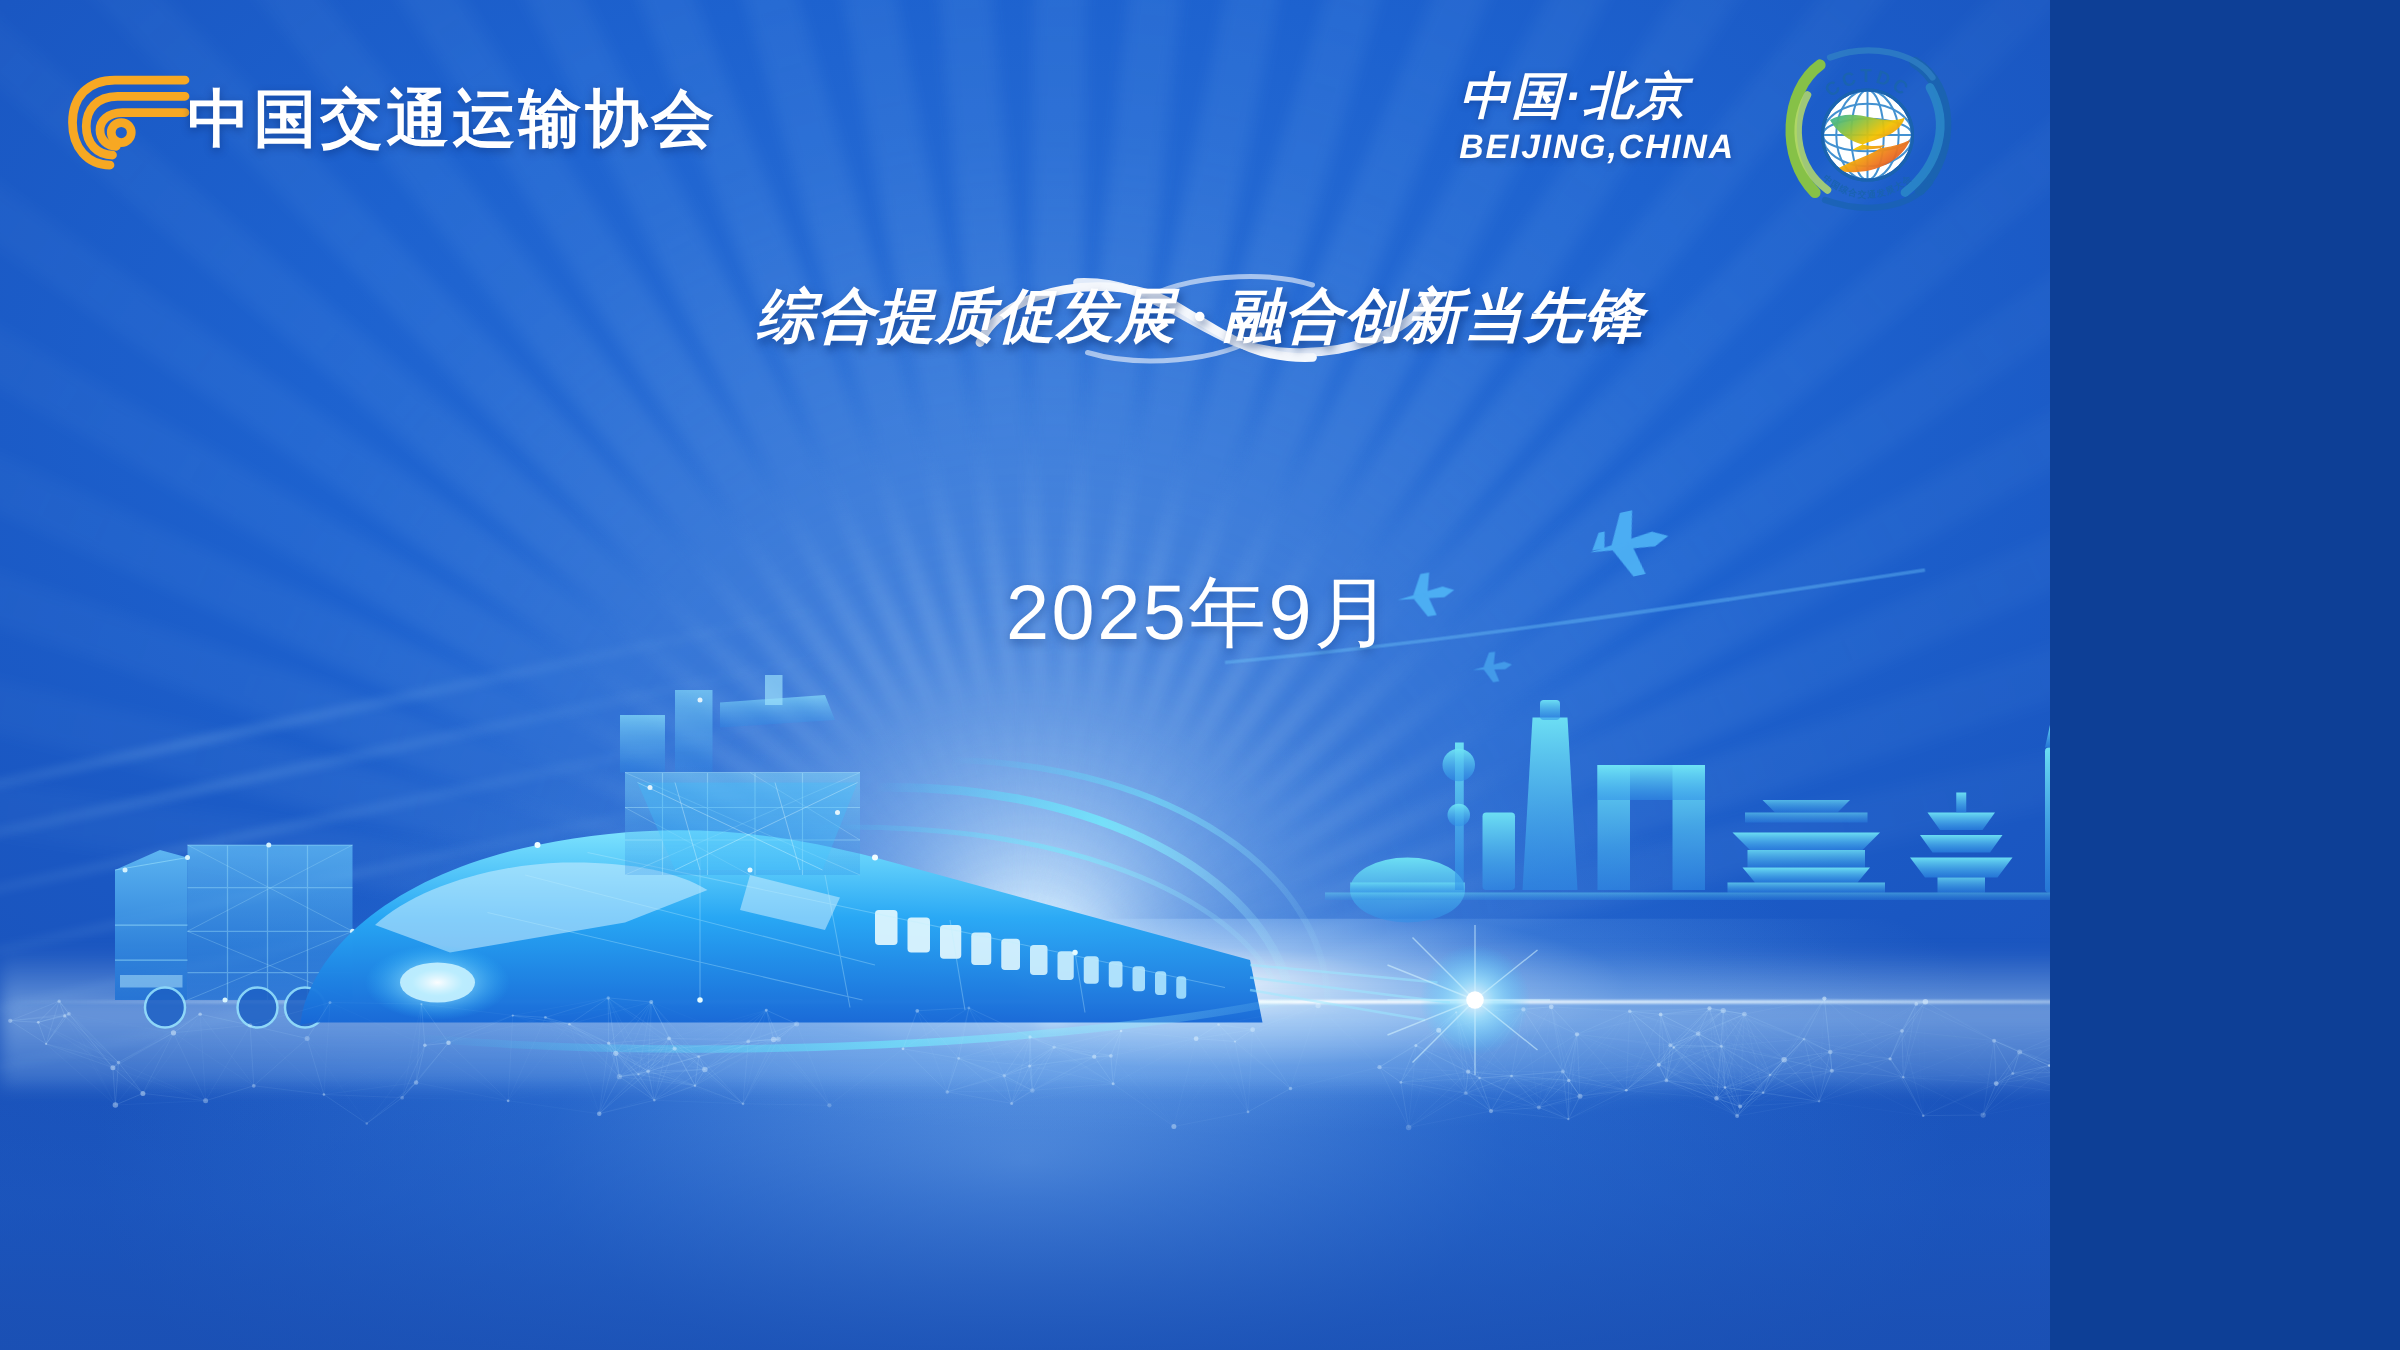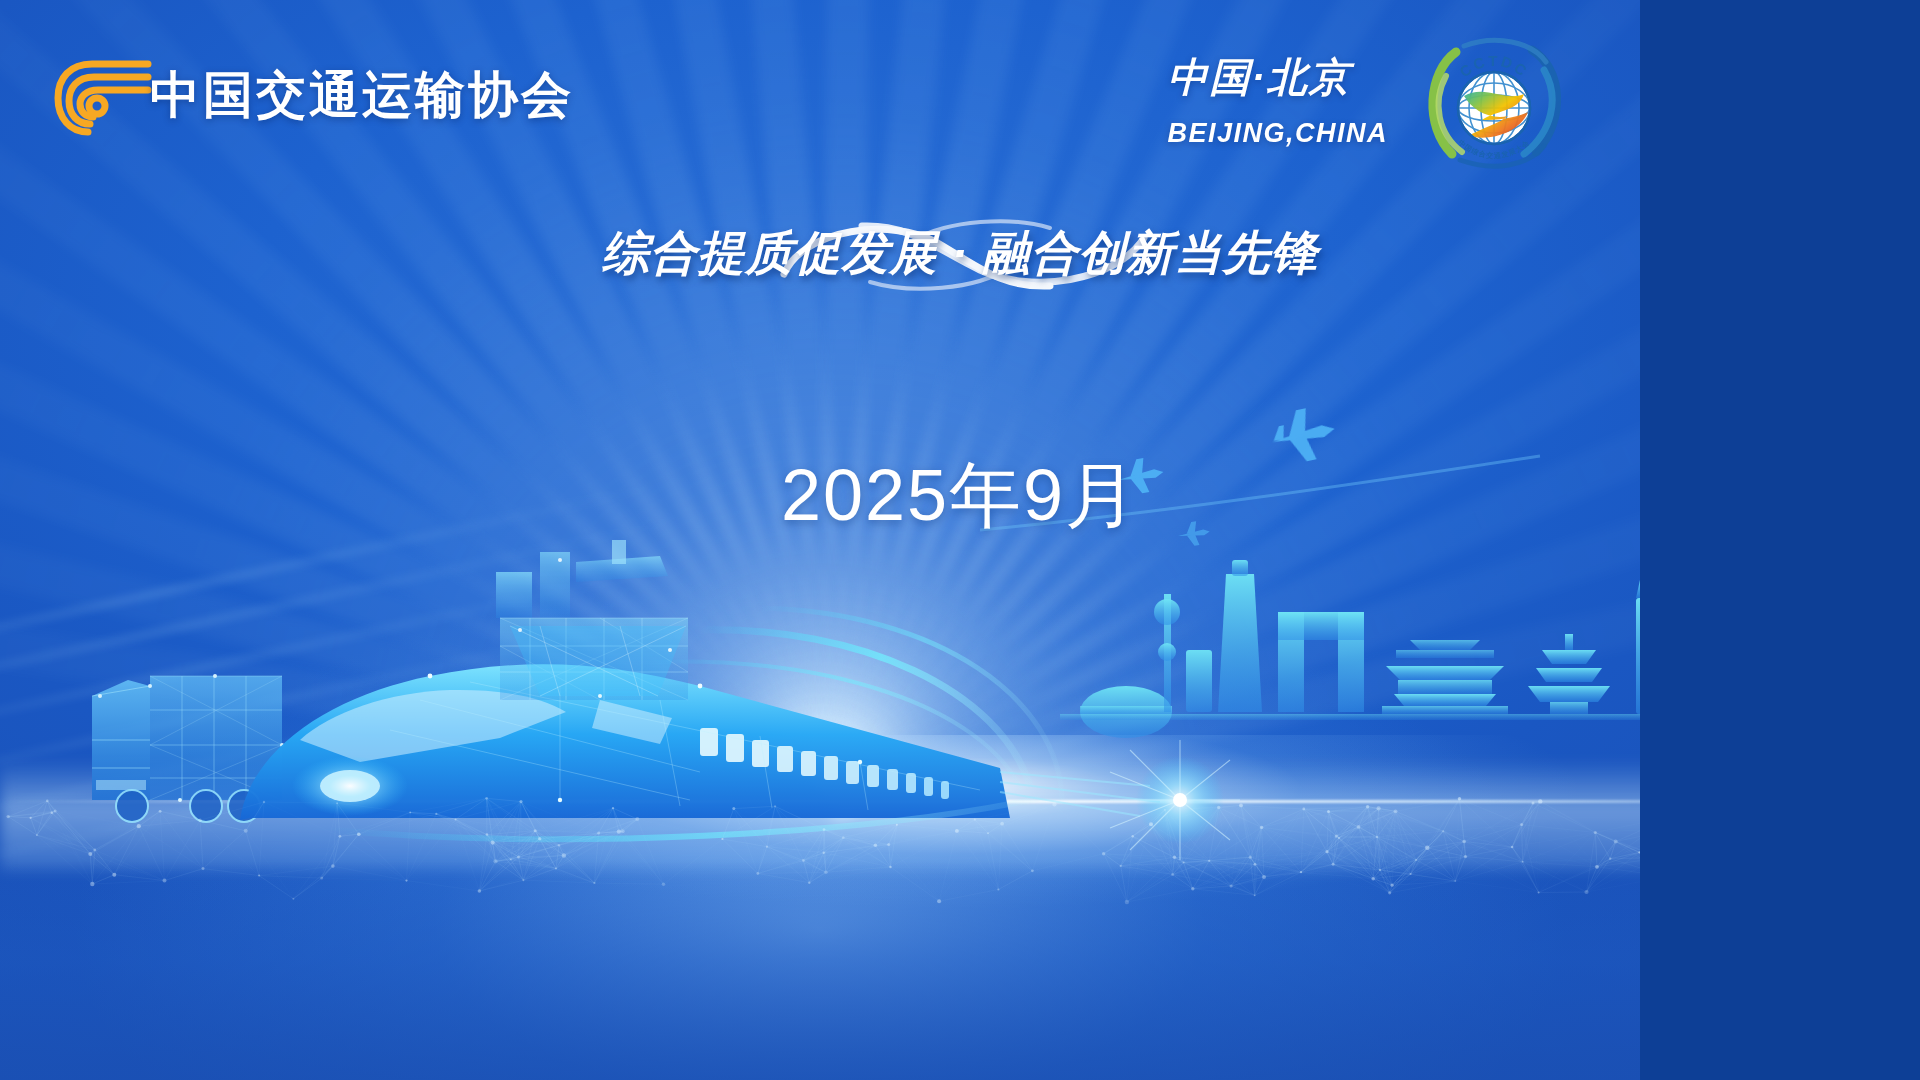--- a/index.html
+++ b/index.html
@@ -28,40 +28,40 @@
   
   .rays{position:absolute;left:-180px;top:560px;width:900px;height:320px;transform:rotate(-12deg);opacity:.42;}
   .rays i{position:absolute;left:0;height:5px;width:900px;
     background:linear-gradient(90deg, rgba(175,225,255,0) 0%, rgba(190,232,255,.75) 40%, rgba(190,232,255,0) 100%);filter:blur(4px);}
 
   
   .ccta-logo{position:absolute;left:52px;top:58px;width:100px;height:88px;}
   .beijing-block{position:absolute;right:252px;top:56px;text-align:left;}
   .bj-cn{font-size:40px;font-weight:bold;font-style:italic;color:#fff;letter-spacing:2px;line-height:1.05;
     text-shadow:0 2px 6px rgba(0,30,90,.35);}
-  .bj-en{font-size:27px;font-style:italic;font-weight:bold;color:#fff;letter-spacing:1.5px;margin-top:20px;
+  .bj-en{font-size:27px;font-style:italic;font-weight:bold;color:#fff;letter-spacing:1.5px;margin-top:4px;
     text-shadow:0 2px 6px rgba(0,30,90,.35);}
   .ccta-cn{position:absolute;left:150px;top:62px;font-size:50px;font-weight:bold;color:#fff;letter-spacing:3px;
     text-shadow:0 2px 7px rgba(0,30,90,.4);}
   .ccta-en{position:absolute;left:150px;top:117px;font-size:16.5px;font-weight:bold;color:#fff;letter-spacing:.1px;}
   .cctdc-emblem{position:absolute;right:72px;top:28px;width:148px;height:148px;}
 
   
-  .tagline-wrap{position:absolute;left:0;top:208px;width:1920px;height:90px;}
+  .tagline-wrap{position:absolute;left:0;top:208px;width:1920px;height:90px;font-family:Liberation Serif, serif;}
   .tagline{position:absolute;left:0;top:14px;width:1920px;text-align:center;
     font-size:47px;font-weight:bold;font-style:italic;color:#fff;letter-spacing:1px;
     text-shadow:2px 4px 7px rgba(5,40,105,.55);}
   .swoosh{position:absolute;left:50%;top:0;margin-left:-210px;width:420px;height:90px;}
 
   
   .headline{position:absolute;left:0;top:286px;width:1920px;text-align:center;
     font-size:108px;font-weight:bold;color:#fff;letter-spacing:6px;line-height:1.12;
     text-shadow:5px 7px 9px rgba(6,40,105,.55);}
   .datetext{position:absolute;left:0;top:448px;width:1920px;text-align:center;
-    font-size:72px;color:#fff;letter-spacing:2px;text-shadow:0 3px 8px rgba(6,40,105,.35);}
+    font-size:62px;color:#fff;letter-spacing:2px;text-shadow:0 3px 8px rgba(6,40,105,.35);}
 
   
   .scene{position:absolute;left:0;top:500px;width:1920px;height:360px;}
 
   
   .mesh{position:absolute;left:0;top:790px;width:1920px;height:120px;opacity:.72;}
 
   
   .bottomfade{position:absolute;left:0;top:860px;width:1920px;height:220px;
     background:linear-gradient(180deg, rgba(30,95,200,0) 0%, rgba(28,88,192,.45) 45%, rgba(26,80,180,.8) 100%);}

